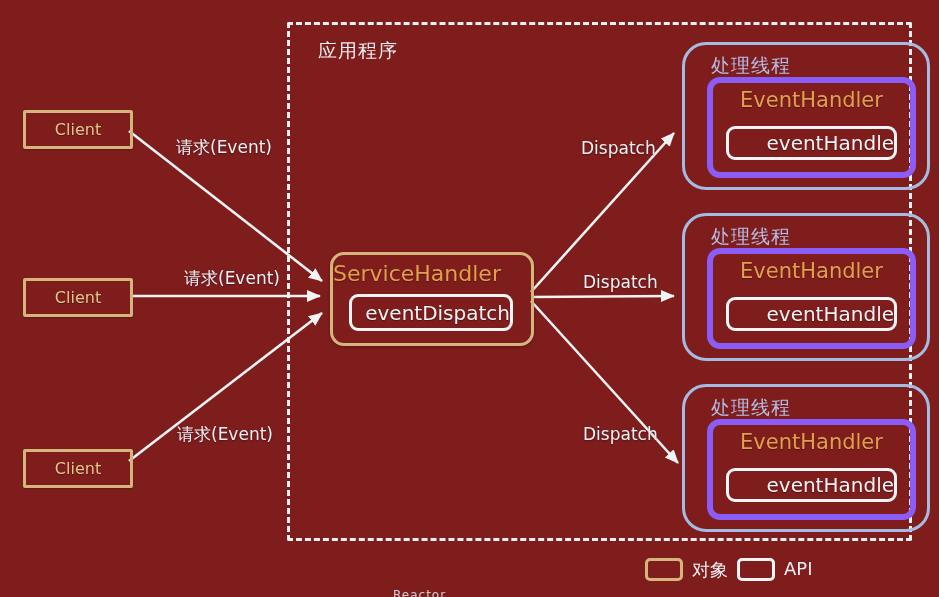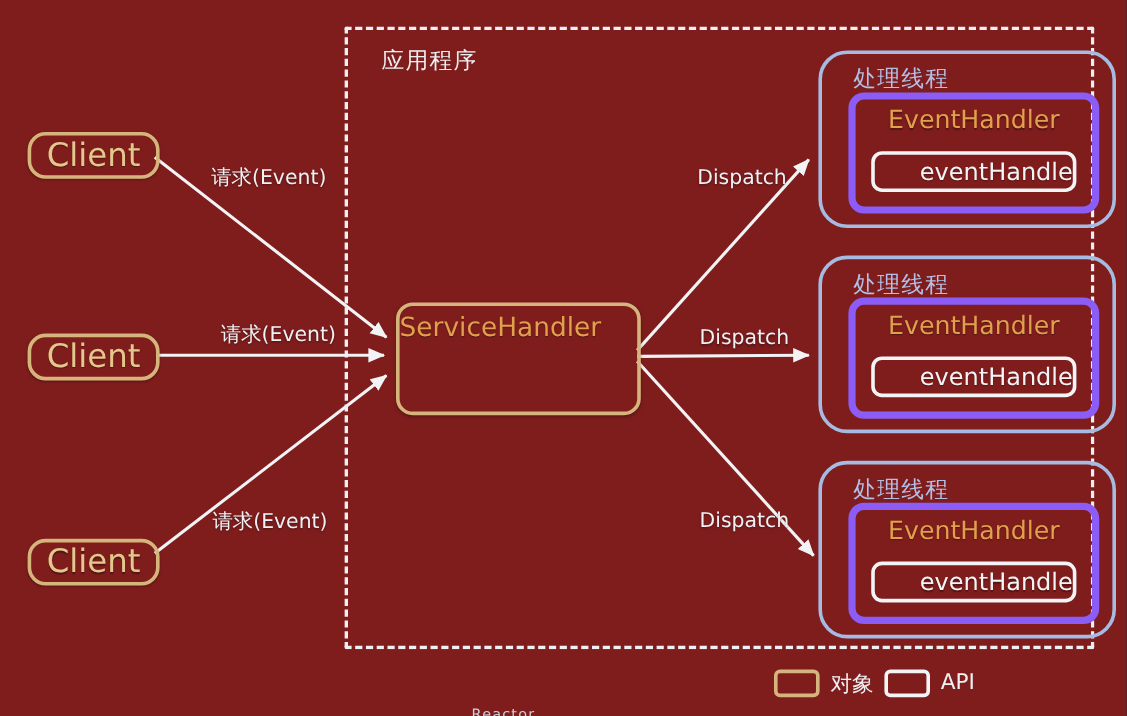--- a/index.html
+++ b/index.html
@@ -42,26 +42,26 @@
     color: #edeef2;
     letter-spacing: 1px;
   }
 
   
   .client {
     left: 23px;
     width: 104px;
     height: 33px;
     border: 3px solid #d6b57c;
-    border-radius: 15px;
+    border-radius: 2px;
     box-shadow: 0 1px 2px rgba(0,0,0,0.25);
     display: flex;
     align-items: center;
     justify-content: center;
-    font-size: 27px;
+    font-size: 16px;
     color: #e4c78c;
     text-shadow: 0 1px 1px rgba(0,0,0,0.35);
   }
   .client-1 { top: 110px; }
   .client-2 { top: 278px; }
   .client-3 { top: 449px; }
 
   
   .edge-label {
     font-size: 17px;
@@ -219,20 +219,23 @@
   <div class="abs client client-3">
     <span>Client</span>
   </div>
 
   <div class="abs edge-label req-1">请求(Event)</div>
   <div class="abs edge-label req-2">请求(Event)</div>
   <div class="abs edge-label req-3">请求(Event)</div>
 
   <div class="abs service-handler">
     <div class="service-title">ServiceHandler</div>
+    <div class="method-box service-method">
+      <span>eventDispatch</span>
+    </div>
   </div>
 
   <div class="abs edge-label disp-1">Dispatch</div>
   <div class="abs edge-label disp-2">Dispatch</div>
   <div class="abs edge-label disp-3">Dispatch</div>
 
   <div class="abs thread thread-1">
     <div class="thread-label">处理线程</div>
     <div class="event-handler">
       <div class="event-title">EventHandler</div>

